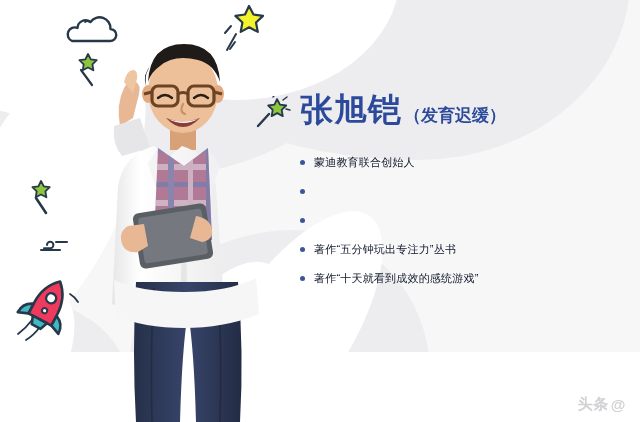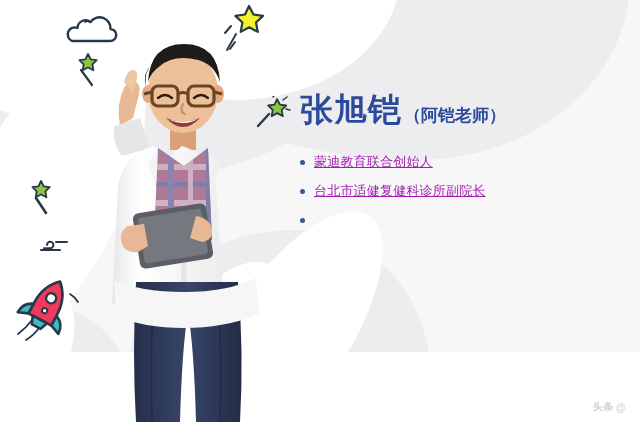--- a/index.html
+++ b/index.html
@@ -90,35 +90,34 @@
   }
   .bullet-dot {
     width:5px; height:5px;
     border-radius:50%;
     background:#3b5598;
     margin-top:7px;
     margin-right:9px;
     flex:0 0 auto;
   }
   .bullet-text {
-    font-size:13px;
-    color:#a21caf;
+    font-size:11px;
+    color:#0f172a;
     line-height:18px;
     white-space:nowrap;
     letter-spacing:0.2px;
-    text-decoration:underline;
   }
 
   
   #watermark {
     position:absolute;
     right:12px; bottom:8px;
     display:flex;
     align-items:center;
-    font-size:10px;
+    font-size:15px;
     font-weight:bold;
     color:#c9c9cc;
     opacity:.85;
     letter-spacing:0.5px;
   }
   #watermark-at { margin:0 2px; }
 </style>
 </head>
 <body>
 
@@ -282,34 +281,41 @@
     <path d="M99 74 q-4 8 2 10" stroke="#c9906a" stroke-width="2.2" fill="none" stroke-linecap="round"></path>
 
     <path d="M82 88 q17 18 34 0 q-17 7 -34 0 Z" fill="#8a3c38"></path>
     <path d="M84 89 q16 8 30 0 q-15 5 -30 0 Z" fill="#ffffff"></path>
   </svg>
 
   <div id="text-block">
 
     <div id="headline">
       <span id="person-name">张旭铠</span>
-      <span id="person-alias">（阿铠老师）</span>
+      <span id="person-alias">（发育迟缓）</span>
     </div>
 
     <div id="credential-list">
       <div class="bullet-row">
         <span class="bullet-dot"></span>
         <span class="bullet-text">蒙迪教育联合创始人</span>
       </div>
       <div class="bullet-row">
         <span class="bullet-dot"></span>
-        <span class="bullet-text">台北市适健复健科诊所副院长</span>
-      </div>
-      <div class="bullet-row">
-        <span class="bullet-dot"></span>
+      </div>
+      <div class="bullet-row">
+        <span class="bullet-dot"></span>
+      </div>
+      <div class="bullet-row">
+        <span class="bullet-dot"></span>
+        <span class="bullet-text">著作“五分钟玩出专注力”丛书</span>
+      </div>
+      <div class="bullet-row">
+        <span class="bullet-dot"></span>
+        <span class="bullet-text">著作“十天就看到成效的感统游戏”</span>
       </div>
     </div>
 
   </div>
 
   <div id="watermark">
     <span>头条</span>
     <span id="watermark-at">@</span>
   </div>
 

